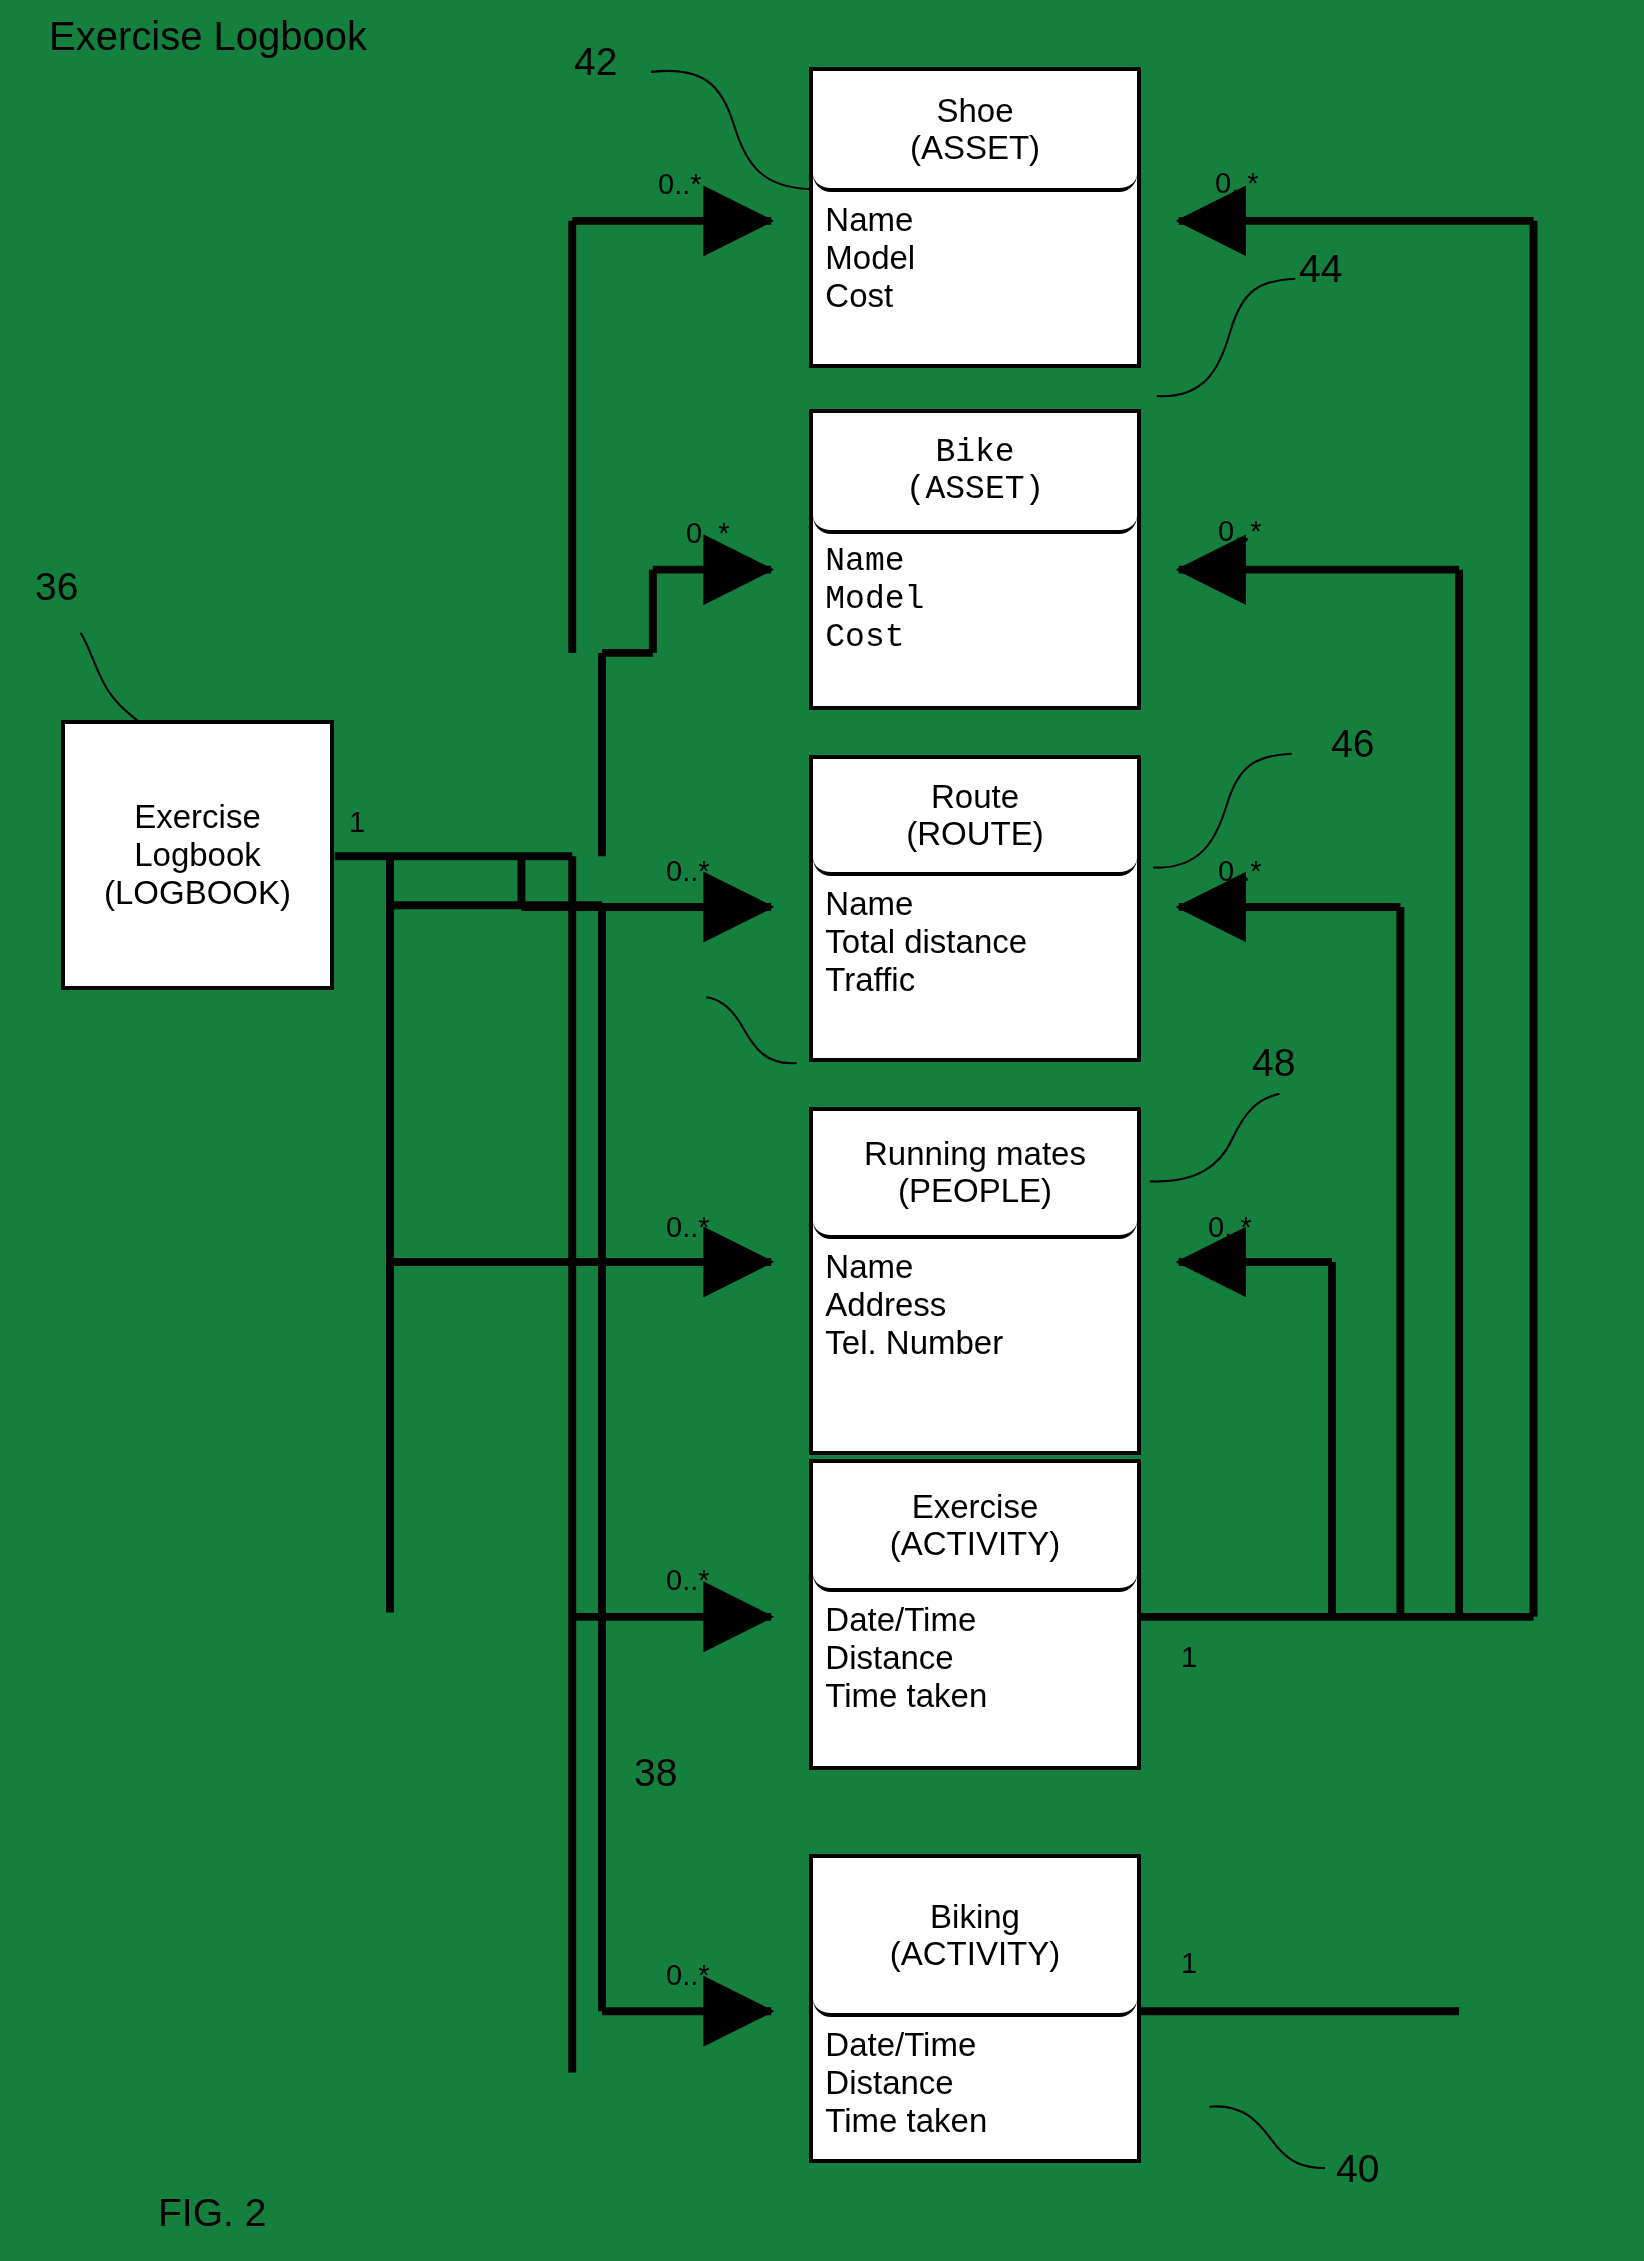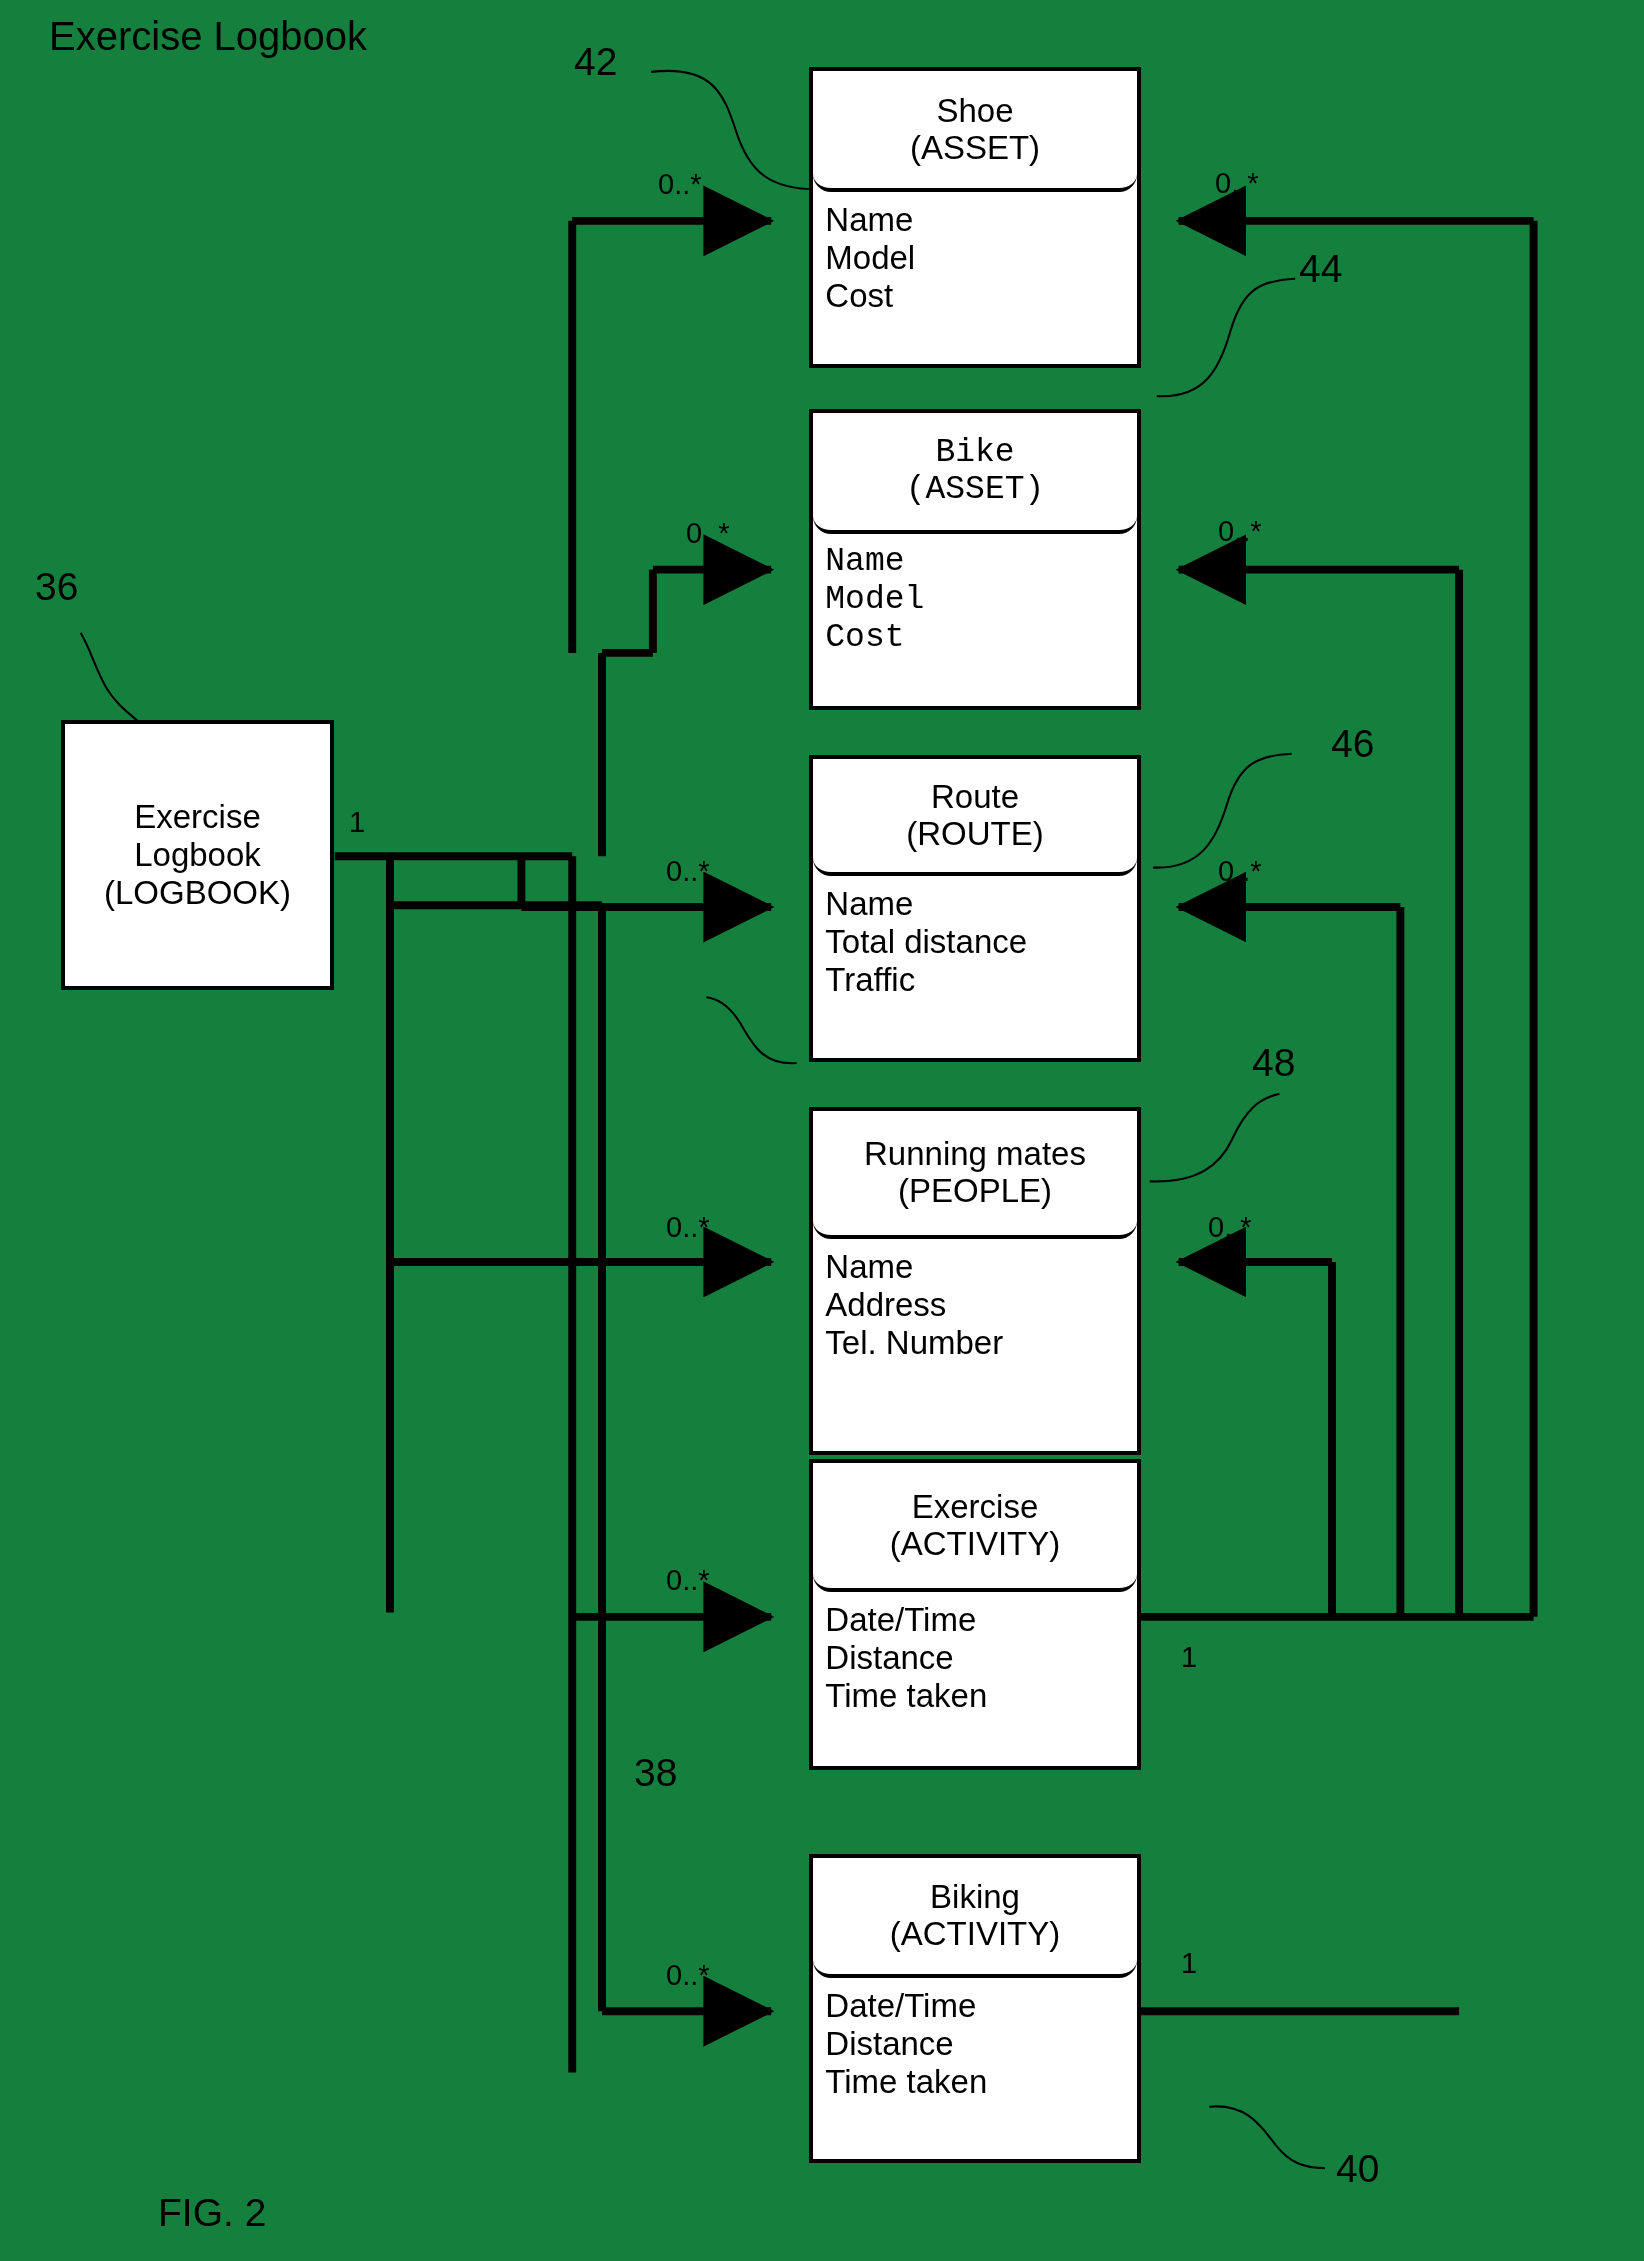--- a/index.html
+++ b/index.html
@@ -171,21 +171,21 @@
       <div class="ln">Date/Time</div>
       <div class="ln">Distance</div>
       <div class="ln">Time taken</div>
     </div>
   </div>
   <div class="refnum" style="left:634px; top:1751px;">38</div>
   <div class="mult" style="left:666px; top:1564px;">0..*</div>
   <div class="mult" style="left:1181px; top:1641px;">1</div>
 
   <div class="ebox" style="left:809px; top:1854px; width:332px; height:309px;">
-    <div class="hdr" style="height:120px;">
+    <div class="hdr" style="height:159px;">
       <div class="ln">Biking</div>
       <div class="ln">(ACTIVITY)</div>
     </div>
     <div class="body">
       <div class="ln">Date/Time</div>
       <div class="ln">Distance</div>
       <div class="ln">Time taken</div>
     </div>
   </div>
   <div class="refnum" style="left:1336px; top:2147px;">40</div>

